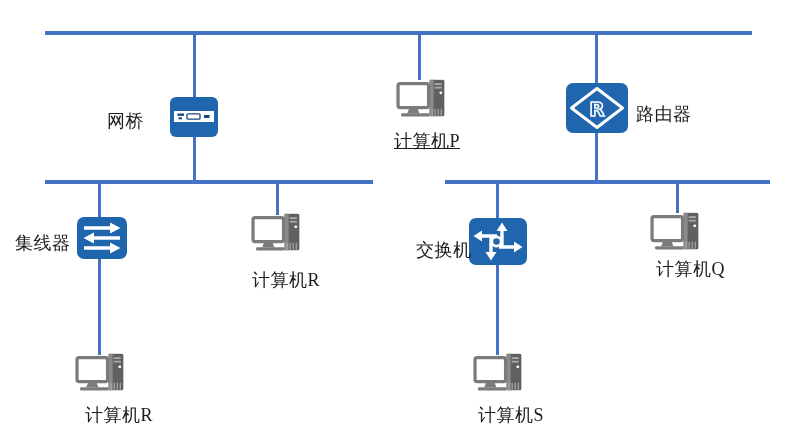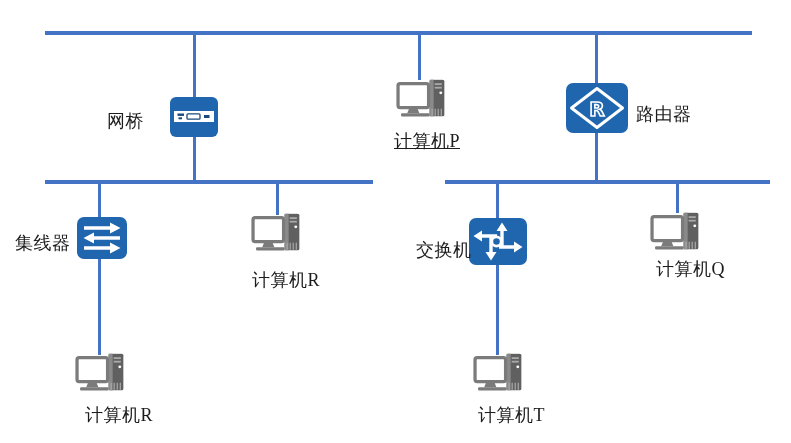--- a/index.html
+++ b/index.html
@@ -112,15 +112,15 @@
   <span class="lbl" style="left:656px;top:259px;">计算机Q</span>
 
   <svg class="node" style="left:75px;top:353px;width:57px;height:43px;" viewBox="0 0 56 42">
       <use href="#sym-pc"></use>
     </svg>
   <span class="lbl" style="left:85px;top:405px;">计算机R</span>
 
   <svg class="node" style="left:473px;top:353px;width:57px;height:43px;" viewBox="0 0 56 42">
       <use href="#sym-pc"></use>
     </svg>
-  <span class="lbl" style="left:478px;top:405px;">计算机T</span>
+  <span class="lbl" style="left:478px;top:405px;">计算机S</span>
 
 </div>
 
 </body></html>

